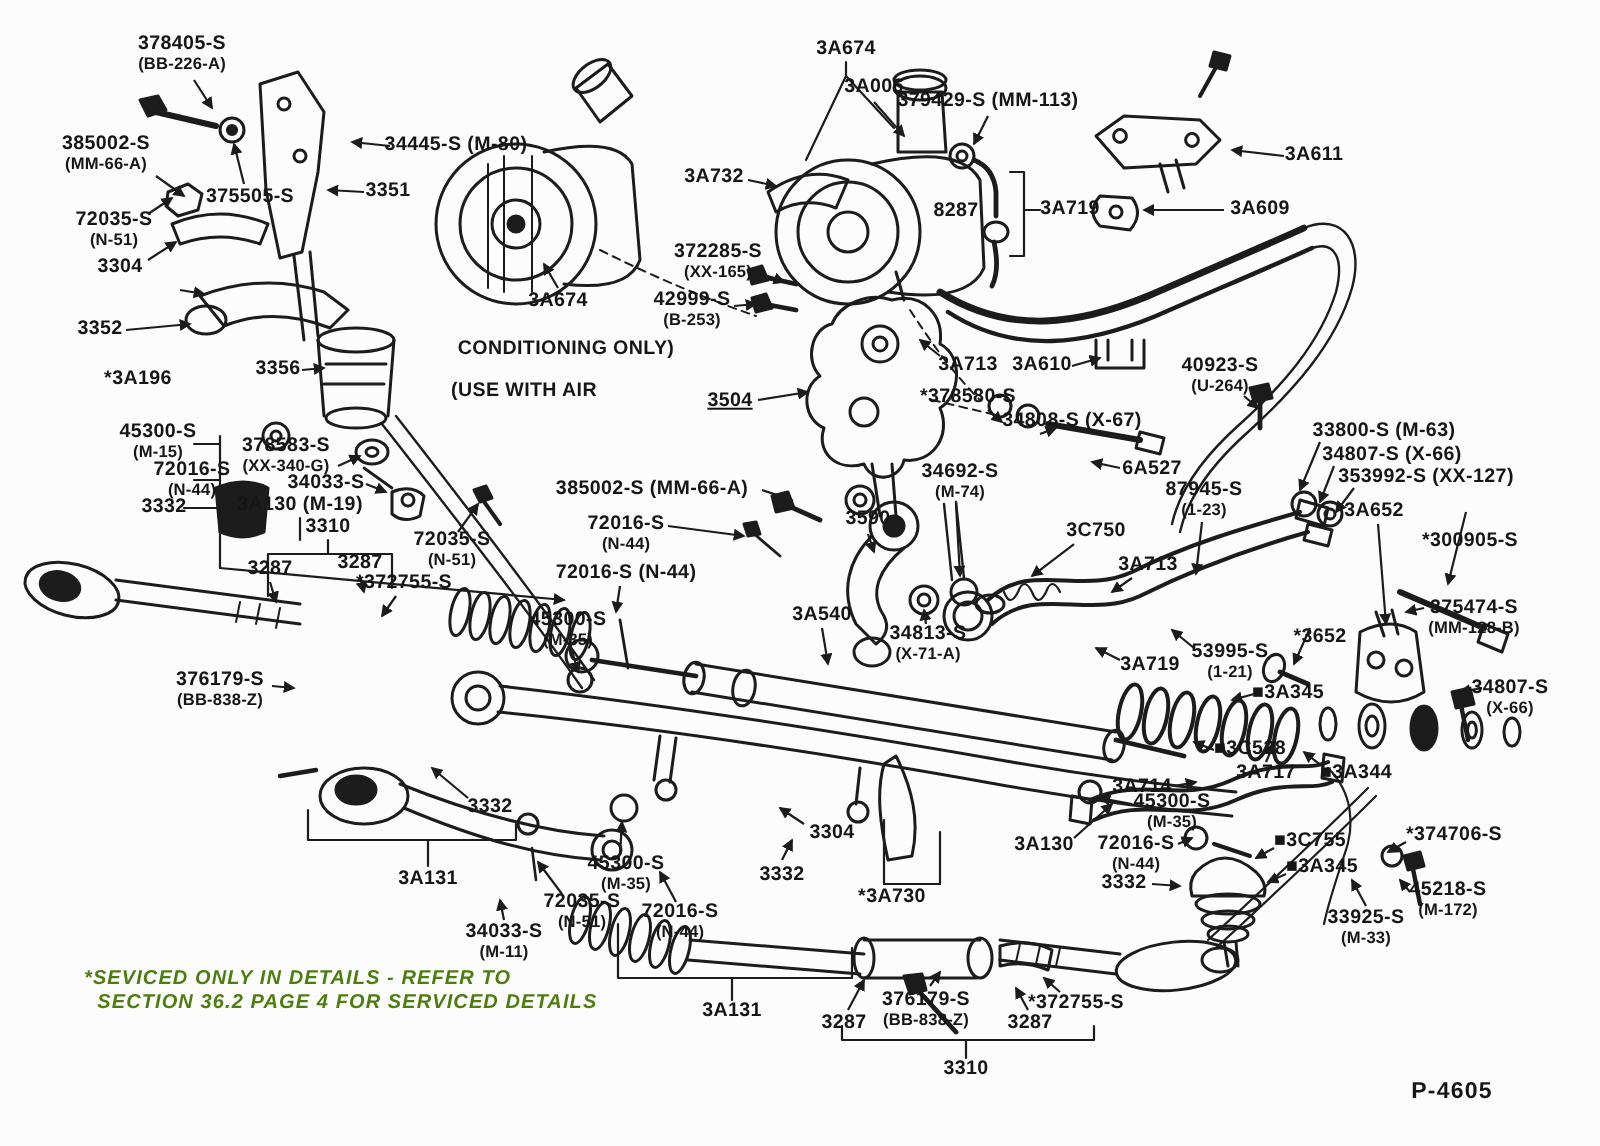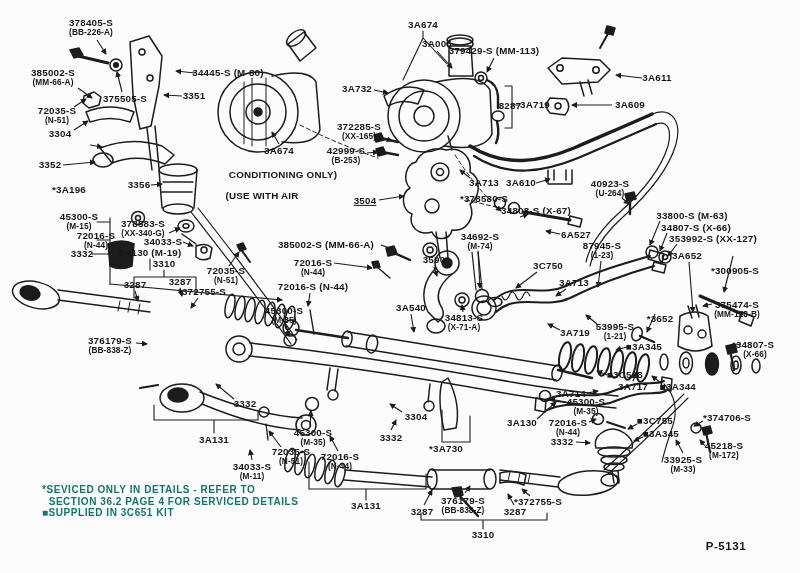--- a/index.html
+++ b/index.html
@@ -9,21 +9,21 @@
   }
   #art{position:absolute;left:0;top:0;}
   #labels,#footnotes{position:absolute;left:0;top:0;width:800px;height:573px;pointer-events:none;}
   .label{
     position:absolute;transform:translate(-50%,-50%);text-align:center;
     color:#161616;font-weight:700;white-space:nowrap;line-height:1.05;
   }
   .label .l1{font-size:9.8px;letter-spacing:.2px;}
   .label .l2{font-size:8.3px;letter-spacing:.1px;}
   .label.big .l1{font-size:11.5px;letter-spacing:.6px;}
-  .fnblock{position:absolute;color:#0f766e;font-weight:700;}
+  .fnblock{position:absolute;color:#4d7c0f;font-weight:700;font-style:italic;}
   .fn{font-size:10px;letter-spacing:.55px;line-height:11.5px;white-space:pre;}
 </style>
 </head>
 <body>
 
 <div id="stage">
   <svg id="art" width="800" height="573" viewBox="0 0 800 573">
     <defs>
       <marker id="arw" viewBox="0 0 10 10" refX="8.5" refY="5" markerWidth="5.5" markerHeight="5.5" orient="auto-start-reverse">
         <path d="M0,0 L10,5 L0,10 z" fill="#1c1c1c"></path>
@@ -387,21 +387,21 @@
       </div>
       <div class="label" style="left: 437px; top: 44px;">
         <div class="l1">3A006</div>
       </div>
       <div class="label" style="left: 494px; top: 51px;">
         <div class="l1">379429-S (MM-113)</div>
       </div>
       <div class="label" style="left: 357px; top: 89px;">
         <div class="l1">3A732</div>
       </div>
-      <div class="label" style="left: 478px; top: 106px; margin-left: 32px;">
+      <div class="label" style="left: 478px; top: 106px;">
         <div class="l1">8287</div>
       </div>
       <div class="label" style="left: 535px; top: 105px;">
         <div class="l1">3A719</div>
       </div>
       <div class="label" style="left: 657px; top: 78px;">
         <div class="l1">3A611</div>
       </div>
       <div class="label" style="left: 630px; top: 105px;">
         <div class="l1">3A609</div>
@@ -647,24 +647,23 @@
         <div class="l1">3287</div>
       </div>
       <div class="label" style="left: 202px; top: 292px;">
         <div class="l1">*372755-S</div>
       </div>
       <div class="label" style="left: 110px; top: 345px;">
         <div class="l1">376179-S</div>
         <div class="l2">(BB-838-Z)</div>
       </div>
       <div class="label big" style="left: 726px; top: 546px;">
-        <div class="l1">P-5131</div>
+        <div class="l1">P-4605</div>
       </div>
     </div>
 
   <div id="footnotes">
     <div class="fnblock" id="fnblock" style="left: 42px; top: 484px;">
         <div class="fn">*SEVICED ONLY IN DETAILS - REFER TO</div>
         <div class="fn">  SECTION 36.2 PAGE 4 FOR SERVICED DETAILS</div>
-        <div class="fn">■SUPPLIED IN 3C651 KIT</div>
       </div>
   </div>
 </div>
 
 </body></html>

